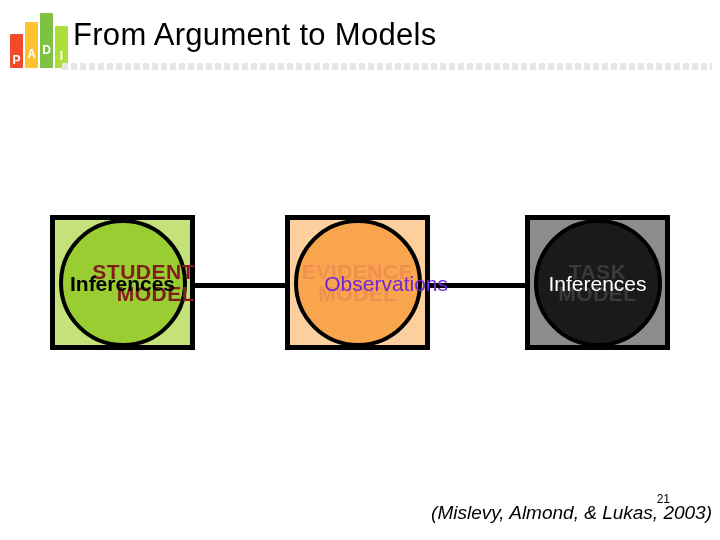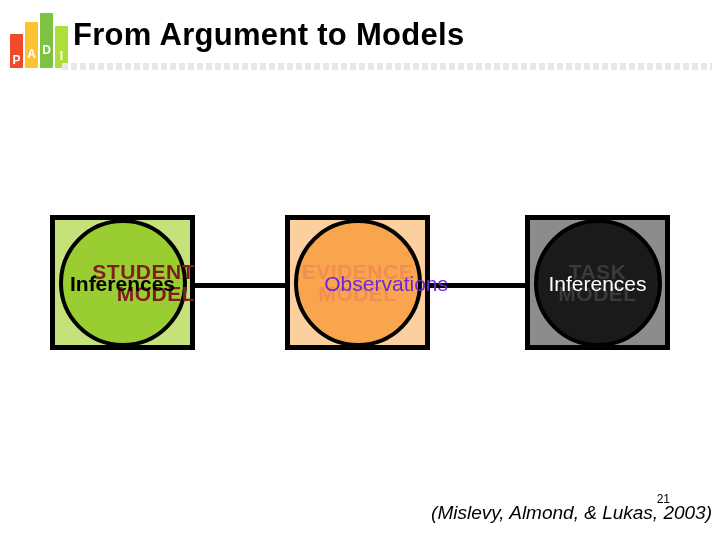--- a/index.html
+++ b/index.html
@@ -52,21 +52,21 @@
   #padi-bar-p { left: 2px;  height: 34px; background: #f04a29; }
   #padi-bar-a { left: 17px; height: 46px; background: #fcc431; }
   #padi-bar-d { left: 32px; height: 55px; background: #7dc242; }
   #padi-bar-i { left: 47px; height: 42px; background: #aede3a; }
 
   #slide-title {
     position: absolute;
     left: 73px;
     top: 17px;
     font-size: 31px;
-    font-weight: bold;
+    font-weight: normal;
     color: #000000;
     letter-spacing: 0.3px;
     white-space: nowrap;
   }
 
   #header-dashed-rule {
     position: absolute;
     left: 62px;
     top: 63px;
     width: 650px;

